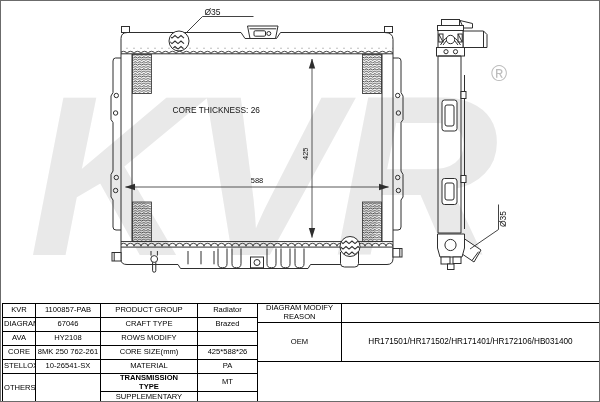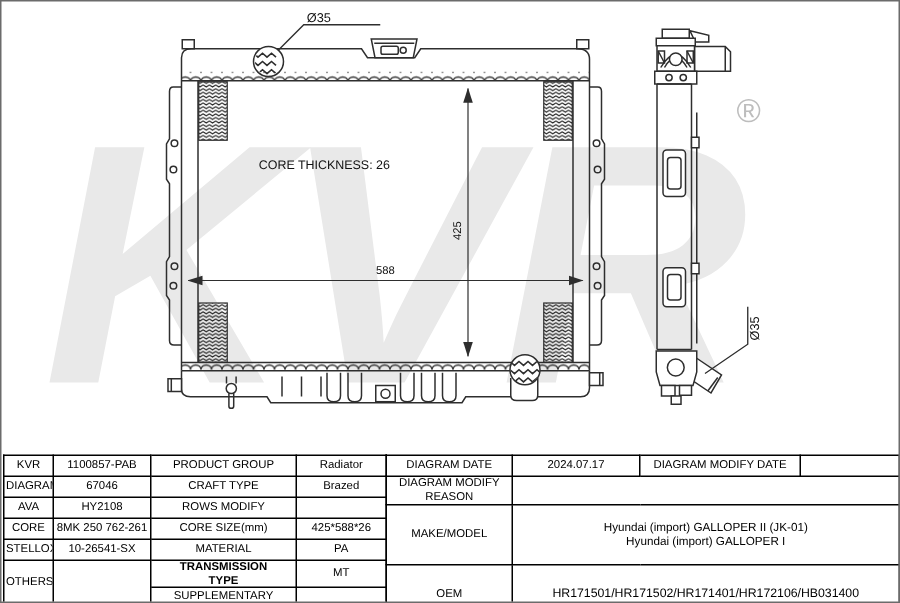--- a/index.html
+++ b/index.html
@@ -247,37 +247,24 @@
     </table>
 
   <table id="tableRight" class="spec">
     <colgroup>
         <col style="width:84px">
         <col style="width:85px">
         <col style="width:107px">
         <col style="width:66px">
       </colgroup>
     <tbody>
-        <tr style="height:14px">
-      <td>DIAGRAM DATE</td>
-      <td>2024.07.17</td>
-      <td>DIAGRAM MODIFY DATE</td>
-      <td></td>
-    </tr>
     <tr style="height:19px">
       <td class="wrap"><span class="reason-label">DIAGRAM MODIFY REASON</span></td>
       <td colspan="3"></td>
     </tr>
-    <tr style="height:40px">
-      <td>MAKE/MODEL</td>
-      <td colspan="3" class="wrap">
-        <div class="mm-line">Hyundai (import) GALLOPER II (JK-01)</div>
-        <div class="mm-line">Hyundai (import) GALLOPER I</div>
-      </td>
-    </tr>
     <tr style="height:39px">
       <td>OEM</td>
       <td colspan="3" style="font-size:8.2px">HR171501/HR171502/HR171401/HR172106/HB031400</td>
     </tr>
   </tbody>
     </table>
 
 </div>
 
 </body></html>

